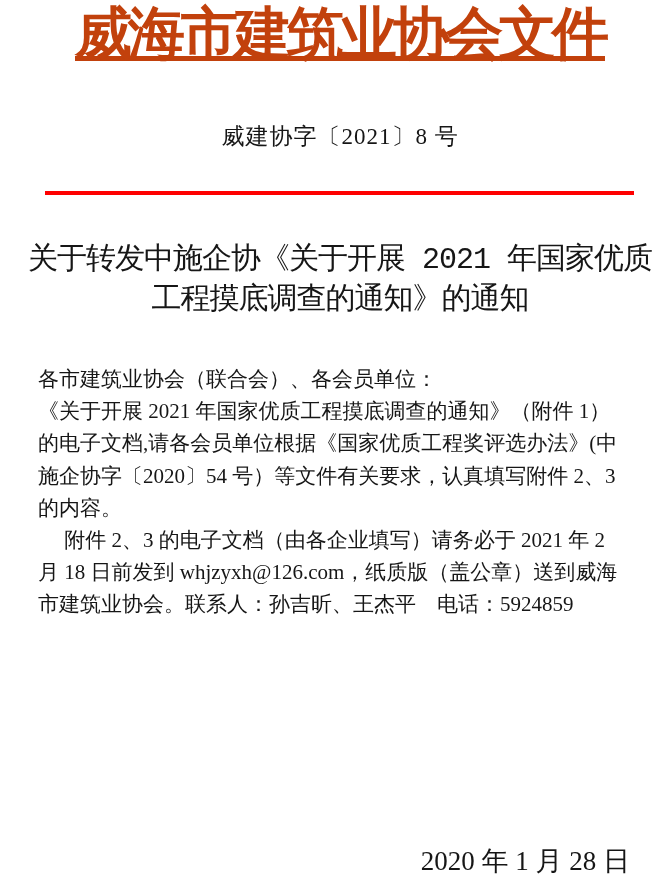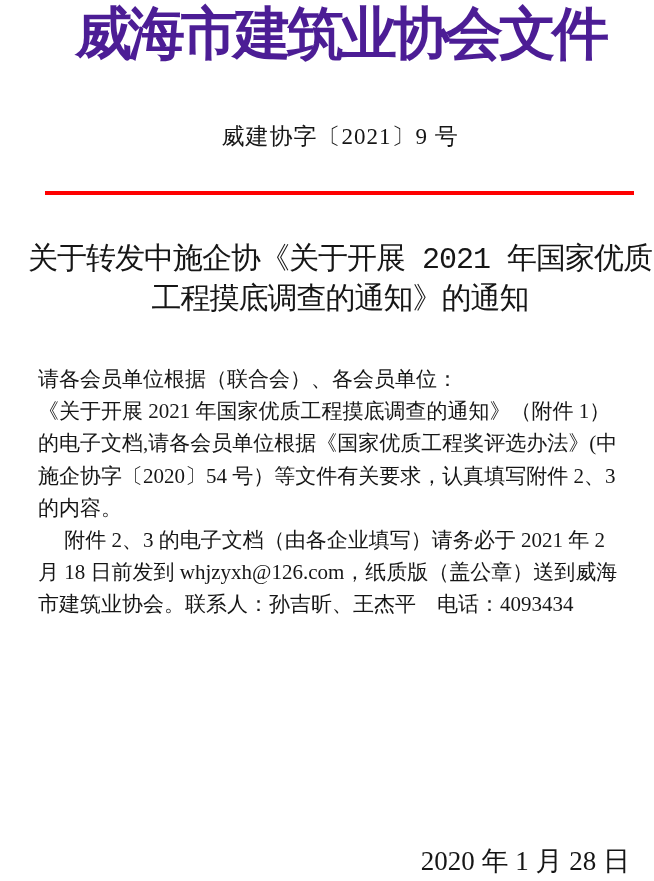--- a/index.html
+++ b/index.html
@@ -59,38 +59,38 @@
     font-size:27px;
     line-height:26px;
     white-space:nowrap;
   }
 </style>
 </head>
 <body>
 
 <div class="page">
 
-  <div class="header-title" style="color: #4c1d95;">威海市建筑业协会文件</div>
+  <div class="header-title" style="color: #c2410c; text-decoration: underline;">威海市建筑业协会文件</div>
 
-  <div class="doc-number">威建协字〔2021〕9 号</div>
+  <div class="doc-number">威建协字〔2021〕8 号</div>
 
   <div class="red-line" style="background: rgb(254, 0, 0);"></div>
 
   <div class="doc-title">
     <div>关于转发中施企协《关于开展 2021 年国家优质</div>
     <div>工程摸底调查的通知》的通知</div>
   </div>
 
   <div class="body-text">
-    <div>请各会员单位根据（联合会）、各会员单位：</div>
+    <div>各市建筑业协会（联合会）、各会员单位：</div>
     <div>《关于开展 2021 年国家优质工程摸底调查的通知》（附件 1）</div>
     <div>的电子文档,请各会员单位根据《国家优质工程奖评选办法》(中</div>
     <div>施企协字〔2020〕54 号）等文件有关要求，认真填写附件 2、3</div>
     <div>的内容。</div>
     <div>　 附件 2、3 的电子文档（由各企业填写）请务必于 2021 年 2</div>
     <div>月 18 日前发到 whjzyxh@126.com，纸质版（盖公章）送到威海</div>
-    <div>市建筑业协会。联系人：孙吉昕、王杰平　电话：4093434</div>
+    <div>市建筑业协会。联系人：孙吉昕、王杰平　电话：5924859</div>
   </div>
 
 
   <div class="doc-date">2020 年 1 月 28 日</div>
 
 </div>
 
 </body></html>

